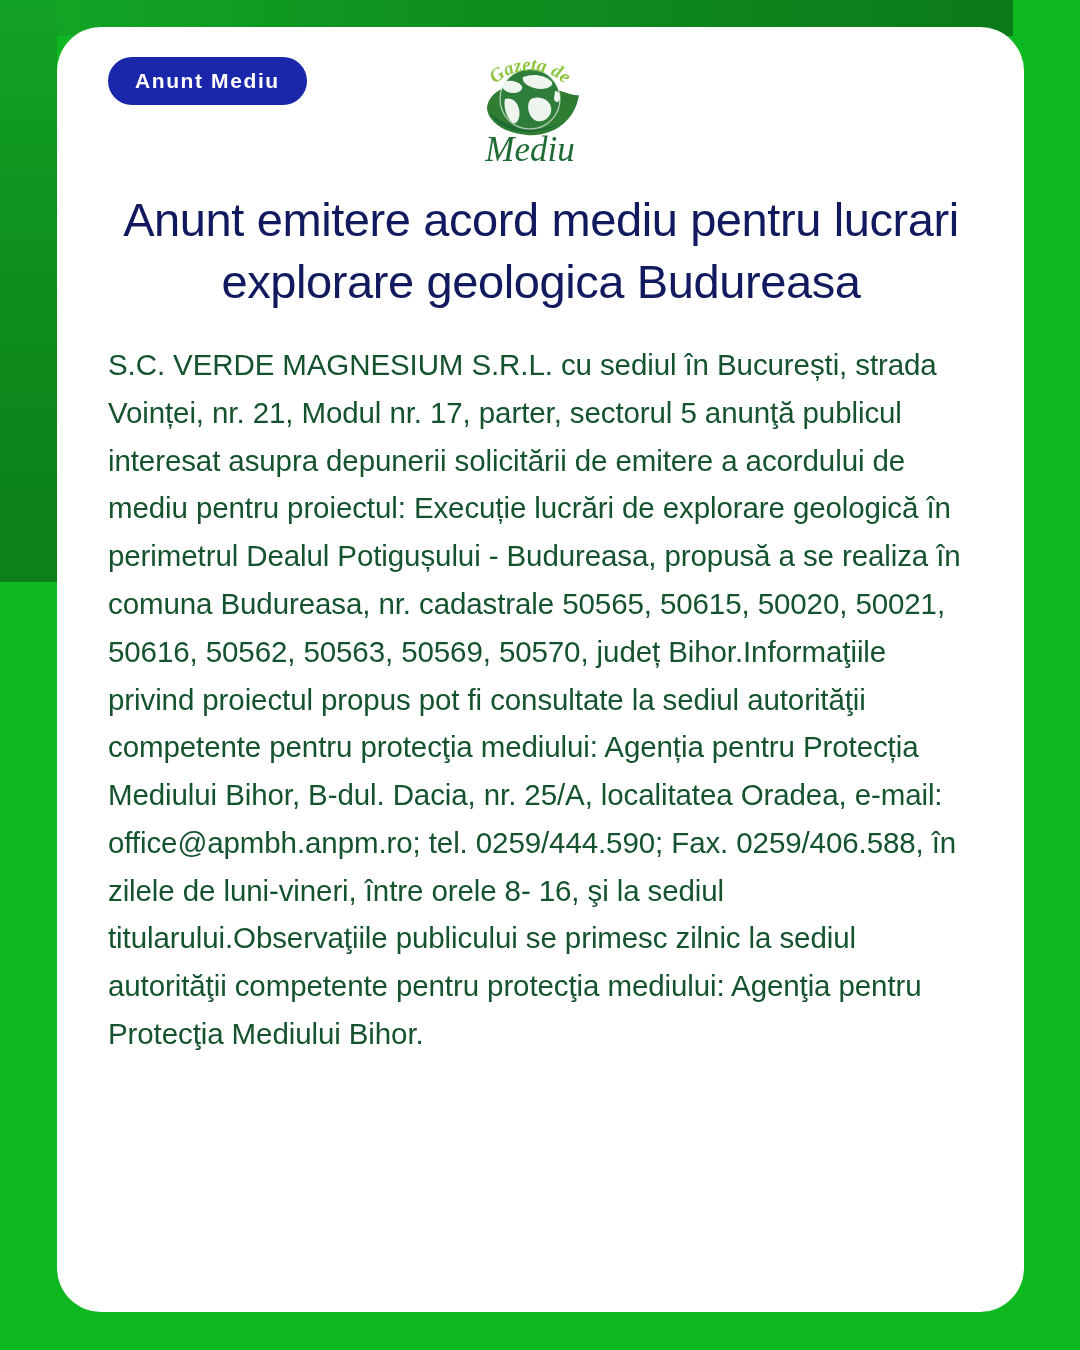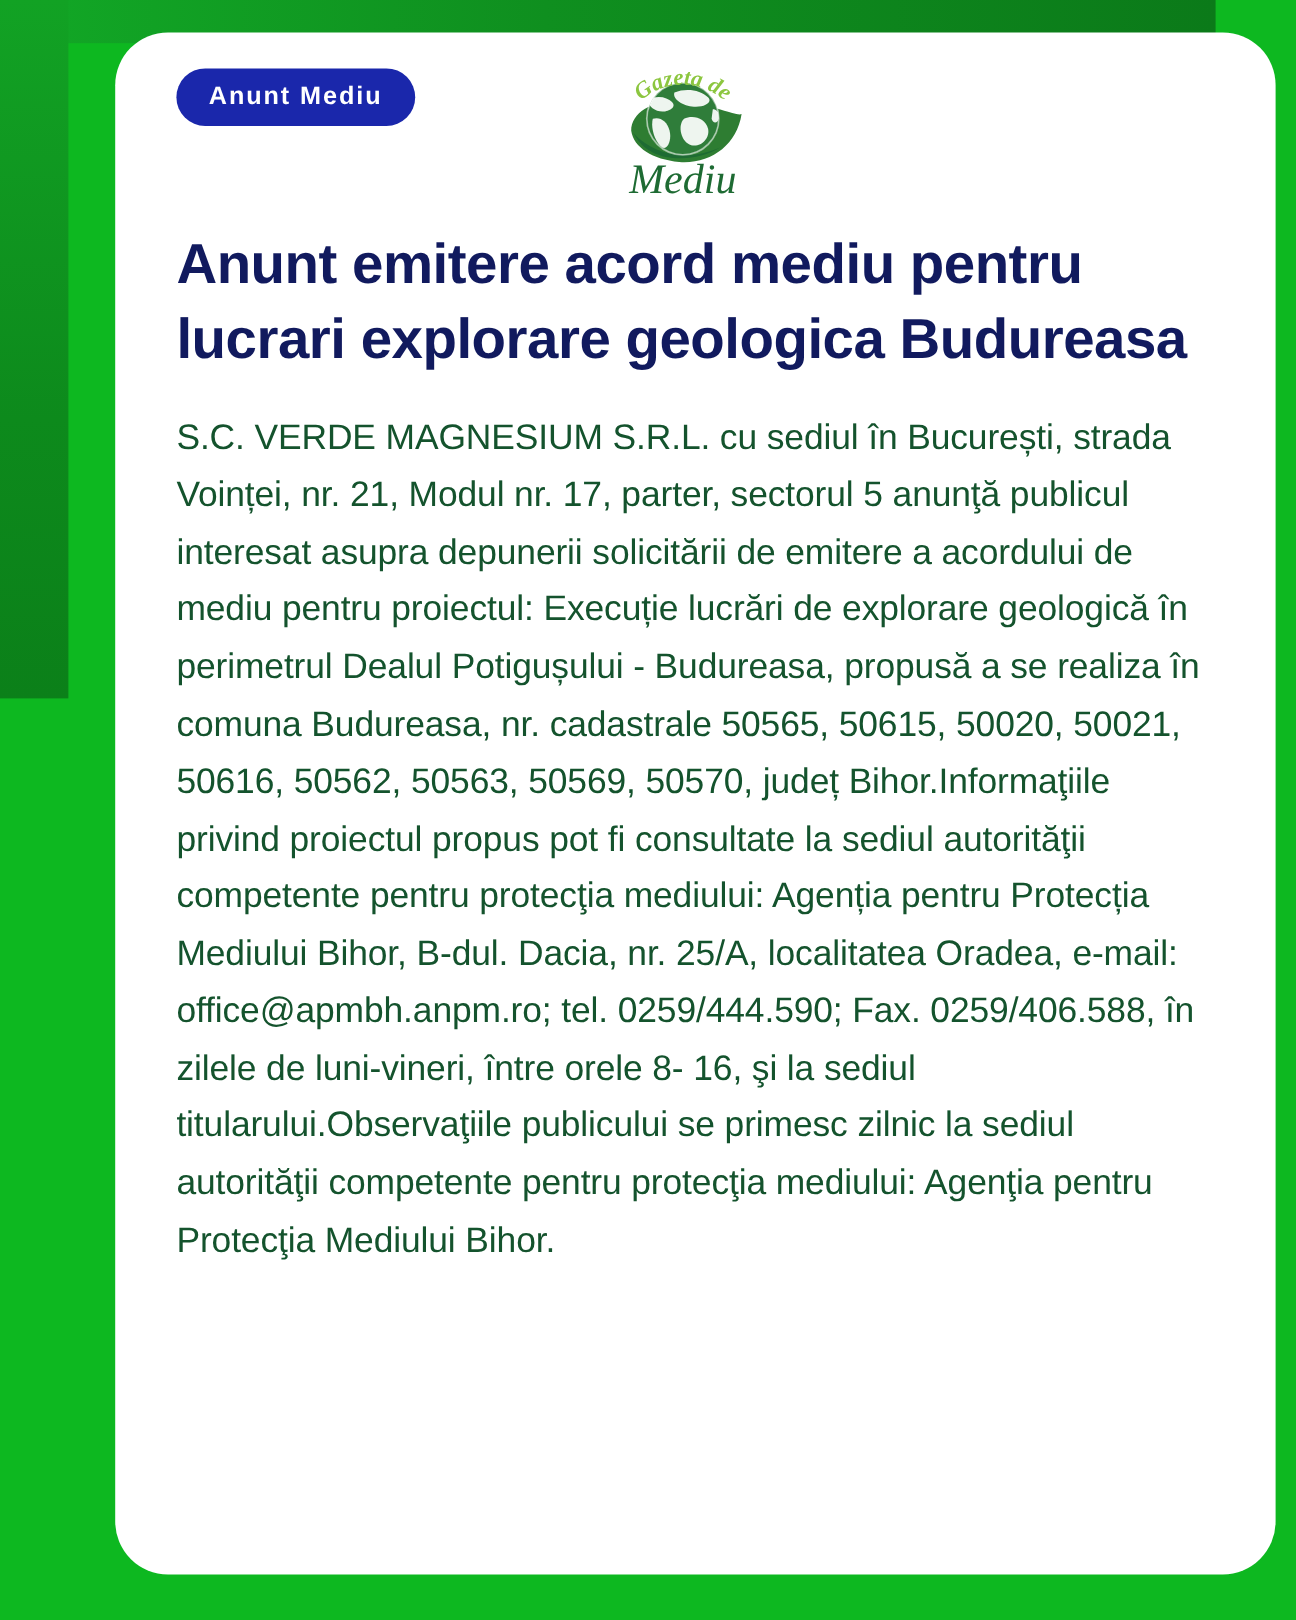--- a/index.html
+++ b/index.html
@@ -43,21 +43,20 @@
     position: absolute;
     left: 57px;
     top: 27px;
     width: 967px;
     height: 1285px;
     background: #ffffff;
     border-radius: 44px;
     box-sizing: border-box;
     padding: 0;
     overflow: hidden;
-    margin-left: 39px;
   }
 
   
   .card-header {
     position: relative;
     height: 140px;
   }
   .badge {
     position: absolute;
     left: 51px;
@@ -84,22 +83,23 @@
     height: 135px;
   }
   .logo svg { display: block; }
 
   
   .title {
     margin: 22px 50px 0 51px;
     color: #111a5e;
     font-size: 47px;
     line-height: 1.32;
-    font-weight: 700;
+    font-weight: 400;
     letter-spacing: -0.4px;
+    text-align: center;
   }
 
   
   .body-text {
     margin: 28px 60px 0 51px;
     color: #14532d;
     font-size: 29.5px;
     line-height: 1.62;
     font-weight: 400;
     letter-spacing: -0.1px;

